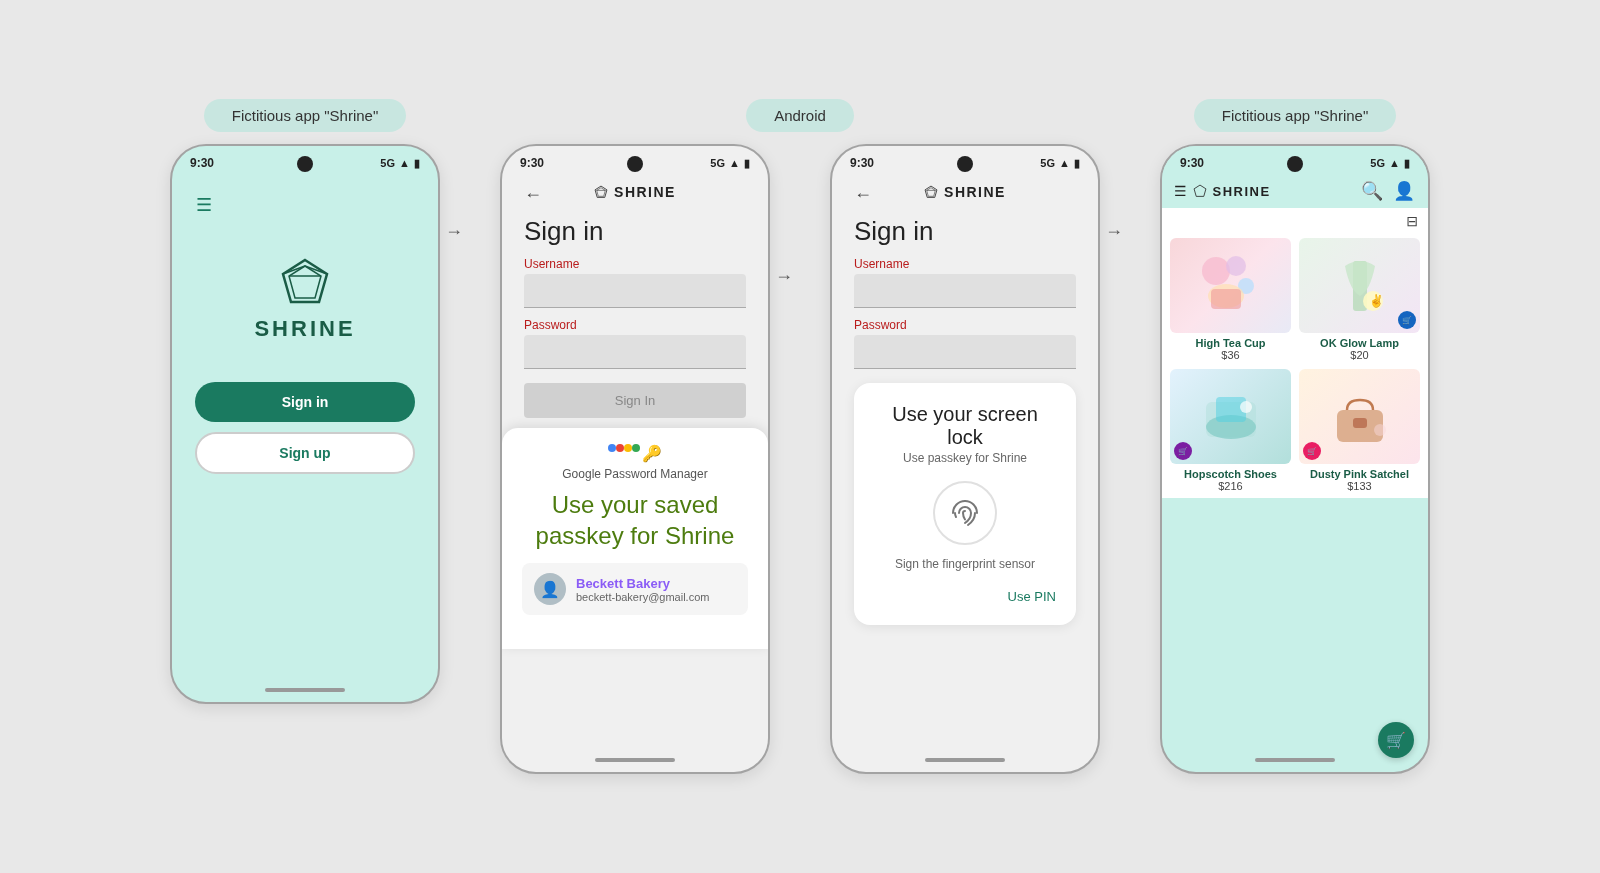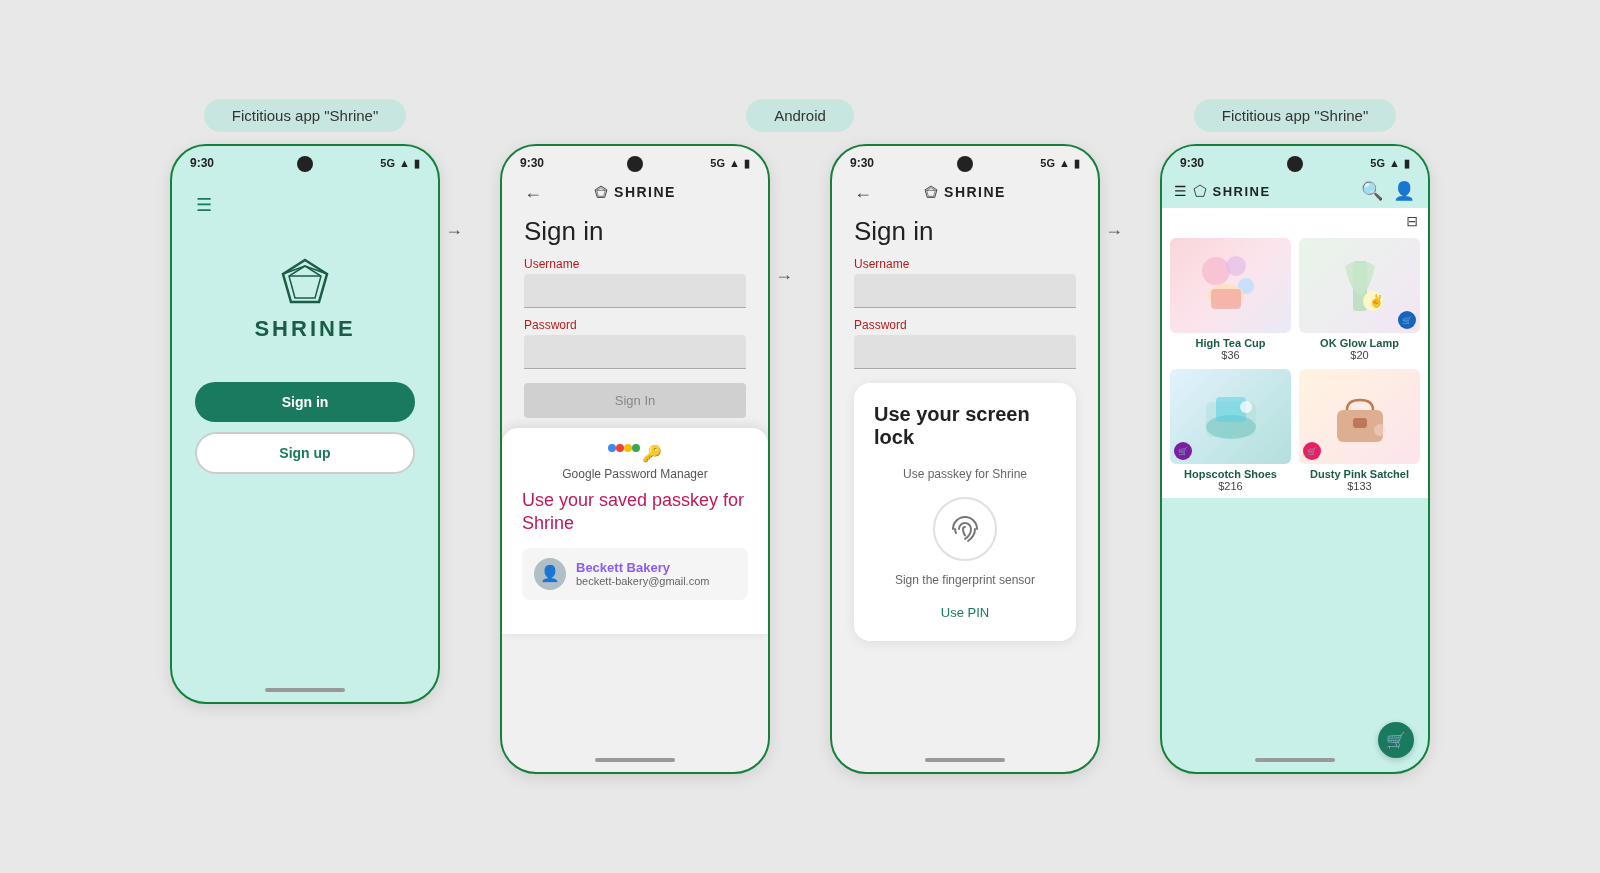--- a/index.html
+++ b/index.html
@@ -35,21 +35,21 @@
       padding: 8px 28px;
       font-size: 15px;
       color: #333;
       font-weight: 400;
       white-space: nowrap;
     }
     
     .phone {
       background: #fff;
       border-radius: 36px;
-      border: 2px solid #15803d;
+      border: 2px solid #a3a3a3;
       overflow: hidden;
       position: relative;
       box-shadow: 0 4px 16px rgba(0,0,0,0.10);
     }
     .phone-1 {
       width: 270px;
       height: 560px;
       background: #c8f0e8;
     }
     .phone-2 {
@@ -196,21 +196,21 @@
       margin-top: 10px;
       padding: 16px 20px 20px 20px;
       box-shadow: 0 -2px 12px rgba(0,0,0,0.1);
     }
     .pm-logo {
       display: flex;
       justify-content: center;
       margin-bottom: 4px;
     }
     .pm-title { font-size: 12px; color: #555; text-align: center; margin-bottom: 8px; }
-    .pm-heading { font-size: 18px; font-weight: 400; color: #be185d; margin-bottom: 12px; line-height: 1.3; }
+    .pm-heading { font-size: 24px; font-weight: 400; color: #4d7c0f; text-align: center; margin-bottom: 12px; line-height: 1.3; }
     .pm-account {
       display: flex;
       align-items: center;
       gap: 10px;
       background: #f5f5f5;
       border-radius: 8px;
       padding: 10px 12px;
       margin-bottom: 14px;
     }
     .pm-account-icon {
@@ -242,21 +242,21 @@
     .phone3-content {
       padding: 0 22px;
     }
     .screenlock-sheet {
       background: #fff;
       border-radius: 16px;
       margin-top: 14px;
       padding: 20px 20px;
       box-shadow: 0 2px 12px rgba(0,0,0,0.08);
     }
-    .screenlock-title { font-size: 20px; font-weight: 700; color: #222; margin-bottom: 18px; }
+    .screenlock-title { font-size: 20px; font-weight: 400; color: #222; text-align: center; margin-bottom: 2px; }
     .screenlock-sub { font-size: 12px; color: #666; text-align: center; margin-bottom: 16px; }
     .fingerprint-icon {
       width: 64px; height: 64px;
       border-radius: 50%;
       border: 2px solid #e0e0e0;
       display: flex; align-items: center; justify-content: center;
       margin: 0 auto 12px auto;
       font-size: 32px;
       color: #666;
     }
@@ -491,21 +491,21 @@
               <svg width="36" height="36" viewBox="0 0 36 36" fill="none">
                 <path d="M18 6C11.4 6 6 11.4 6 18" stroke="#777" stroke-width="2" stroke-linecap="round"></path>
                 <path d="M18 6C24.6 6 30 11.4 30 18" stroke="#777" stroke-width="2" stroke-linecap="round"></path>
                 <path d="M12 18C12 14.7 14.7 12 18 12C21.3 12 24 14.7 24 18C24 22 21 26 18 28" stroke="#777" stroke-width="2" stroke-linecap="round"></path>
                 <path d="M9 22C8.4 20.8 8 19.4 8 18" stroke="#777" stroke-width="2" stroke-linecap="round"></path>
                 <path d="M28 18C28 23 24.4 27.6 21 30" stroke="#777" stroke-width="2" stroke-linecap="round"></path>
                 <path d="M18 16C16.9 16 16 16.9 16 18C16 20.4 17 23 18 24.5" stroke="#777" stroke-width="2" stroke-linecap="round"></path>
               </svg>
             </div>
             <div class="fingerprint-hint">Sign the fingerprint sensor</div>
-            <div style="text-align:center;">
+            <div style="text-align:right;">
               <span class="use-pin">Use PIN</span>
             </div>
           </div>
         </div>
         <div class="home-indicator"></div>
       </div>
     </div>
   </div>
 
   <div class="arrow-connector">

